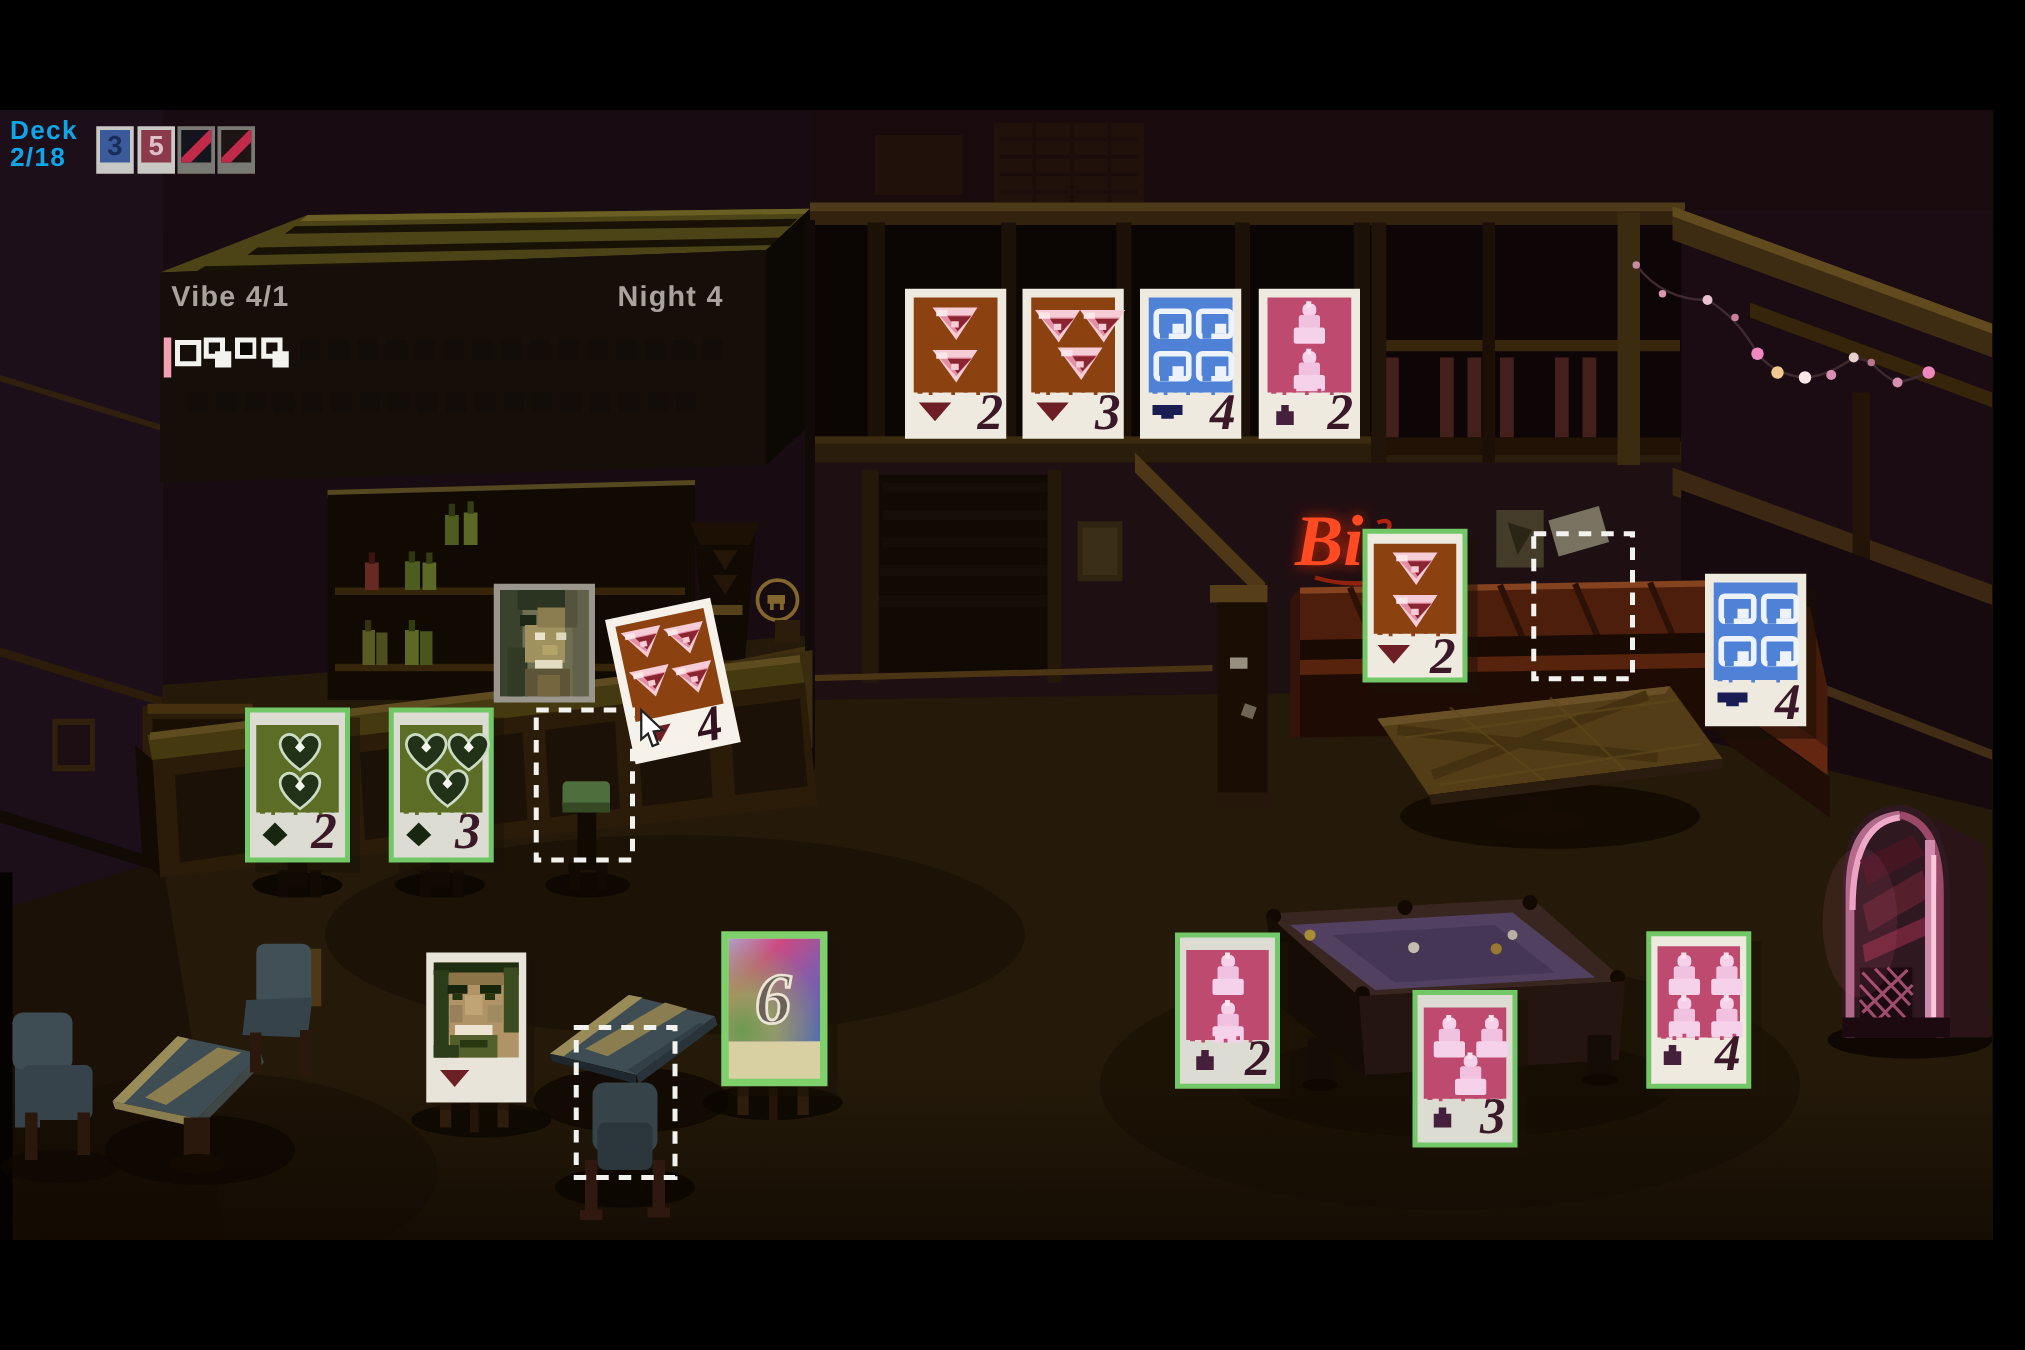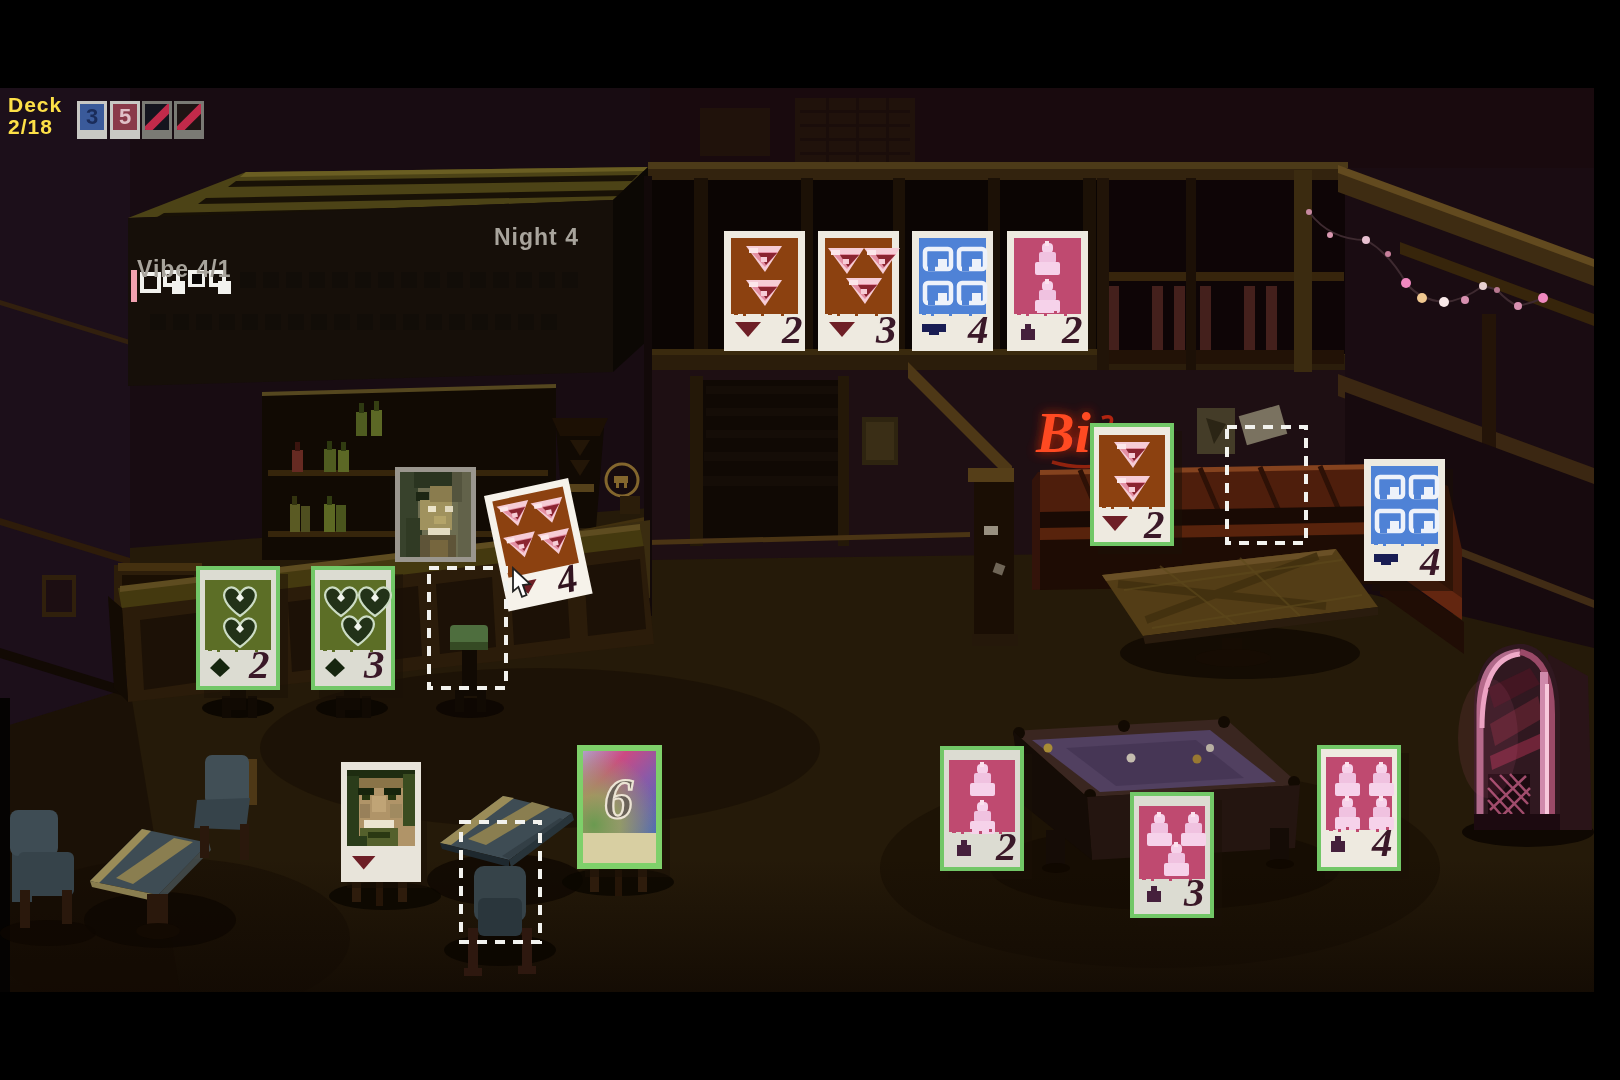--- a/index.html
+++ b/index.html
@@ -714,21 +714,21 @@
 <rect x="1227" y="339" width="79" height="116" fill="none" stroke="#f2f2ee" stroke-width="4" stroke-dasharray="10 8"></rect>
 
 <rect x="461" y="734" width="79" height="120" fill="none" stroke="#f2f2ee" stroke-width="4" stroke-dasharray="10 8"></rect>
 
 <g transform="translate(513,480) scale(0.9)">
   <polygon points="0,0 0,26 6,21 10,32 15,30 11,19 19,18" fill="#ffffff" stroke="#222" stroke-width="2"></polygon>
 </g>
 </svg>
 </div>
 
-<div class="abs" style="left:8px;top:94px;color:#fde047;font-size:21px;font-weight:bold;letter-spacing:1px;line-height:22px;">Deck<br>2/18</div>
+<div class="abs" style="left:8px;top:94px;color:#0ea5e9;font-size:21px;font-weight:bold;letter-spacing:1px;line-height:22px;">Deck<br>2/18</div>
 
 <div class="abs" style="left:77px;top:101px;width:30px;height:38px;background:#c8c8c4;">
   <div class="abs" style="left:3px;top:3px;width:24px;height:26px;background:#3a5a9a;color:#1a2c5a;font-size:22px;font-weight:bold;text-align:center;line-height:26px;">3</div>
 </div>
 
 <div class="abs" style="left:110px;top:101px;width:30px;height:38px;background:#c8c8c4;">
   <div class="abs" style="left:3px;top:3px;width:24px;height:26px;background:#8a3a4a;color:#e0c0c8;font-size:22px;font-weight:bold;text-align:center;line-height:26px;">5</div>
 </div>
 
 <div class="abs" style="left:142px;top:101px;width:30px;height:38px;background:#7a7a74;">
@@ -736,16 +736,16 @@
     <div class="abs" style="left:-4px;top:10px;width:36px;height:8px;background:#c22a4a;transform:rotate(-45deg);"></div>
   </div>
 </div>
 
 <div class="abs" style="left:174px;top:101px;width:30px;height:38px;background:#7a7a74;">
   <div class="abs" style="left:3px;top:3px;width:24px;height:26px;background:#1e1414;overflow:hidden;">
     <div class="abs" style="left:-4px;top:10px;width:36px;height:8px;background:#c22a4a;transform:rotate(-45deg);"></div>
   </div>
 </div>
 
-<div class="abs" style="left:137px;top:224px;color:#a8a49c;font-size:23px;font-weight:bold;letter-spacing:1px;margin-top:32px;">Vibe 4/1</div>
+<div class="abs" style="left:137px;top:224px;color:#a8a49c;font-size:23px;font-weight:bold;letter-spacing:1px;">Vibe 4/1</div>
 
 <div class="abs" style="left:494px;top:224px;color:#a8a49c;font-size:23px;font-weight:bold;letter-spacing:1px;">Night 4</div>
 </div>
 
 </body></html>

